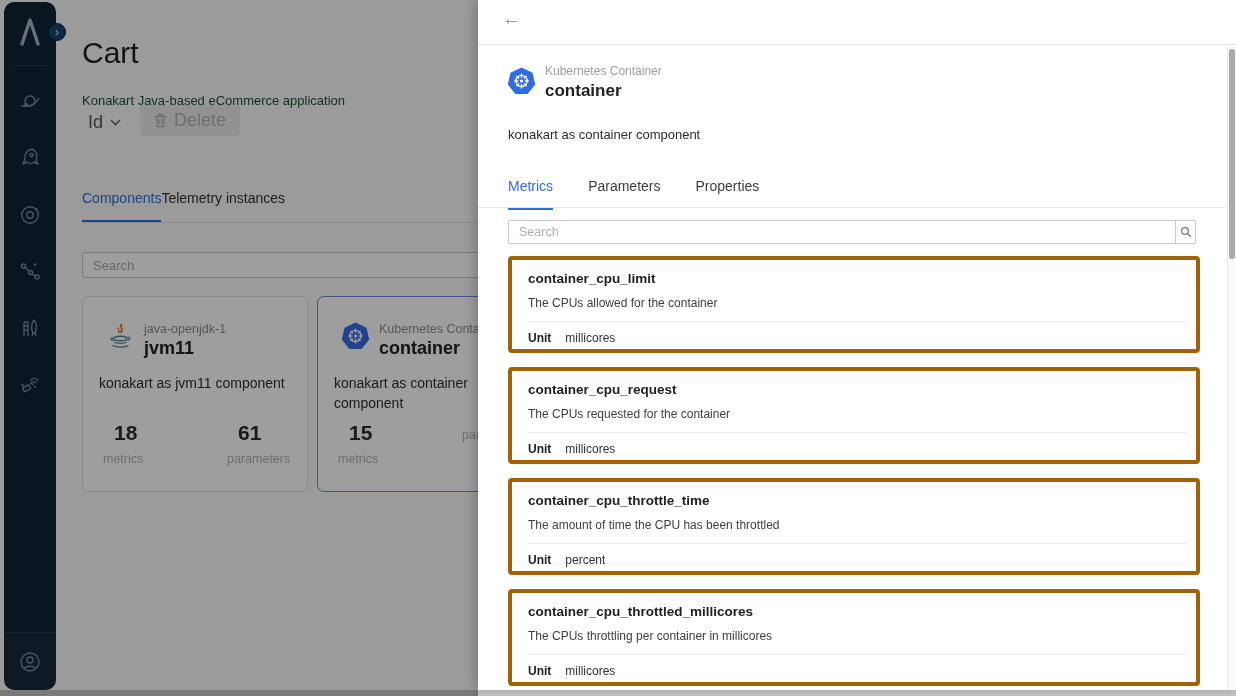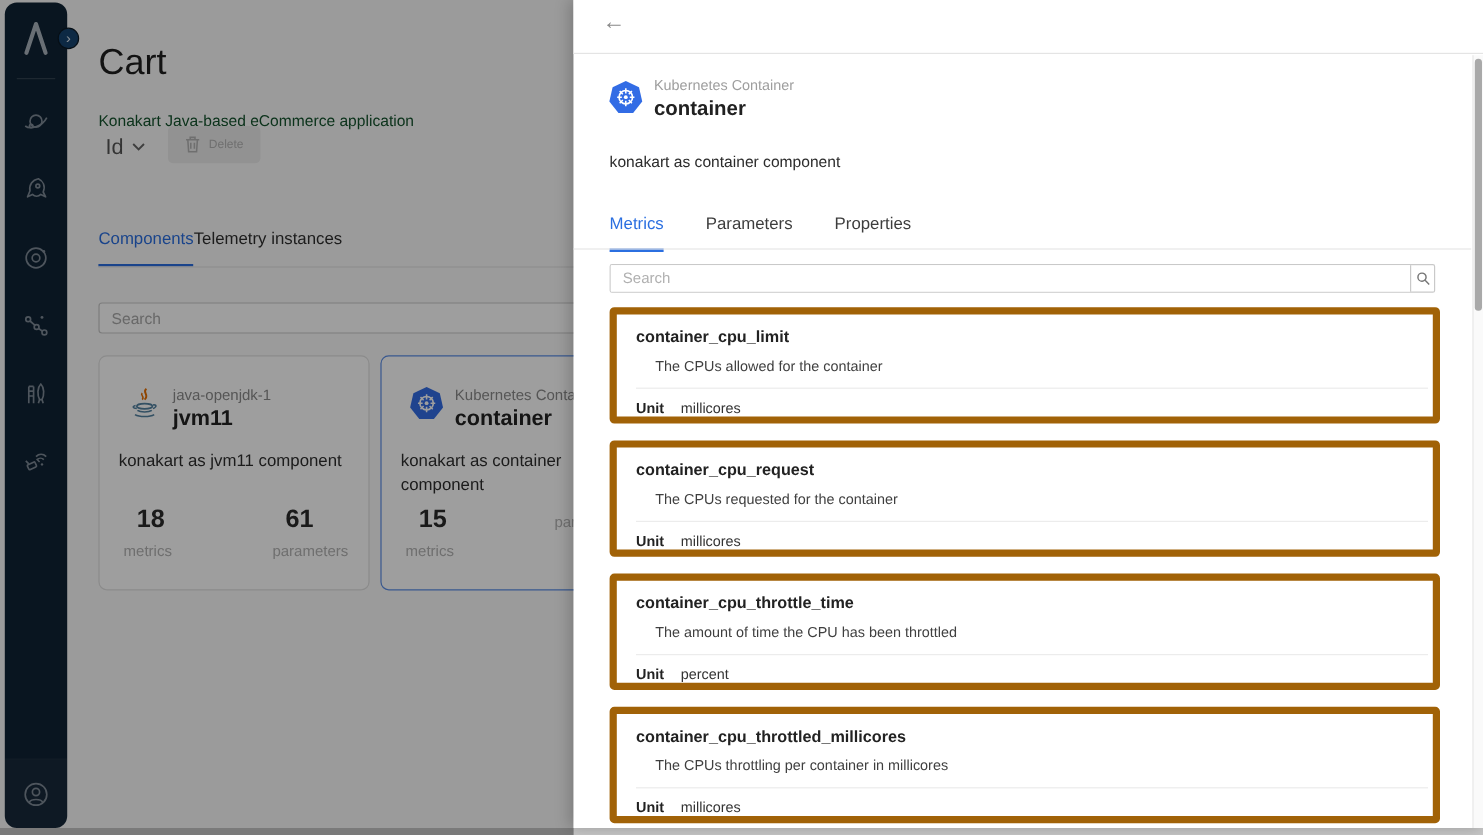--- a/index.html
+++ b/index.html
@@ -22,21 +22,21 @@
     border-radius:0 0 10px 10px; }
 
   
   .main { position:absolute; left:56px; top:0; width:1180px; height:690px; z-index:1; }
   .page-title { position:absolute; left:26px; top:36px; font-size:30px; font-weight:500; color:#1f1f1f; }
   .page-subtitle { position:absolute; left:26px; top:93px; font-size:13px; color:#14532d; }
   .id-row { position:absolute; left:32px; top:112px; display:flex; align-items:center; gap:7px;
     font-size:18px; color:#555; }
   .delete-btn { position:absolute; left:84px; top:105px; height:31px; padding:0 14px;
     display:flex; align-items:center; gap:7px; background:#ececec; border:none; border-radius:4px;
-    color:#b3b3b3; font-size:10px; }
+    color:#b3b3b3; font-size:18px; }
   .main-tabs { position:absolute; left:26px; top:190px; display:flex; font-size:14px; }
   .main-tabs .tab { padding-bottom:14px; color:#2f2f2f; }
   .main-tabs .tab.active { color:#2b6fe0; border-bottom:2px solid #2b6fe0; }
   .tabs-underline { position:absolute; left:26px; top:222px; width:1120px; height:1px; background:#e3e3e3; }
   .search-input { position:absolute; left:26px; top:252px; width:1120px; height:26px;
     border:1px solid #c9c9c9; border-radius:3px; padding:0 10px; font-size:13px; color:#333;
     background:#fff; font-family:"Liberation Sans", sans-serif; }
   .search-input::placeholder { color:#a8a8a8; }
 
   .comp-card { position:absolute; top:296px; width:226px; height:196px; background:#fff;
@@ -73,23 +73,23 @@
   .d-tabs-line { position:absolute; left:0; top:207px; width:748px; height:1px; background:#e6e6e6; }
   .d-search-wrap { position:absolute; left:30px; top:220px; width:688px; height:24px;
     border:1px solid #c9c9c9; border-radius:2px; background:#fff; }
   .d-search { position:absolute; left:0; top:0; width:666px; height:22px; border:none; outline:none;
     padding:0 10px; font-size:12.5px; color:#333; font-family:"Liberation Sans", sans-serif; }
   .d-search::placeholder { color:#b0b0b0; }
   .d-search-iconbox { position:absolute; right:0; top:0; width:20px; height:22px;
     border-left:1px solid #c9c9c9; display:flex; align-items:center; justify-content:center; }
 
   .metric-card { position:absolute; left:30px; width:692px; height:97px; background:#fff;
-    border:6px solid #a16207; border-radius:4px; }
+    border:4px solid #a16207; border-radius:4px; }
   .metric-card .m-name { position:absolute; left:16px; top:11px; font-size:13.5px; font-weight:bold; color:#222; }
-  .metric-card .m-desc { position:absolute; left:32px; top:36px; font-size:12px; color:#3f3f3f; }
+  .metric-card .m-desc { position:absolute; left:16px; top:36px; font-size:12px; color:#3f3f3f; }
   .metric-card .m-div { position:absolute; left:16px; top:61px; width:660px; height:1px; background:#ececec; }
   .metric-card .m-unitrow { position:absolute; left:16px; top:71px; font-size:12px; color:#333; }
   .metric-card .m-unitlbl { font-weight:bold; margin-right:14px; color:#222; }
 
   .d-scroll-track { position:absolute; right:0; top:46px; width:9px; height:644px;
     background:#fafafa; border-left:1px solid #e8e8e8; }
   .d-scroll-thumb { position:absolute; right:1px; top:3px; width:6px; height:210px;
     background:#a9a9a9; border-radius:3px; }
 
   .bottom-strip { position:absolute; left:0; top:690px; width:1236px; height:6px;

